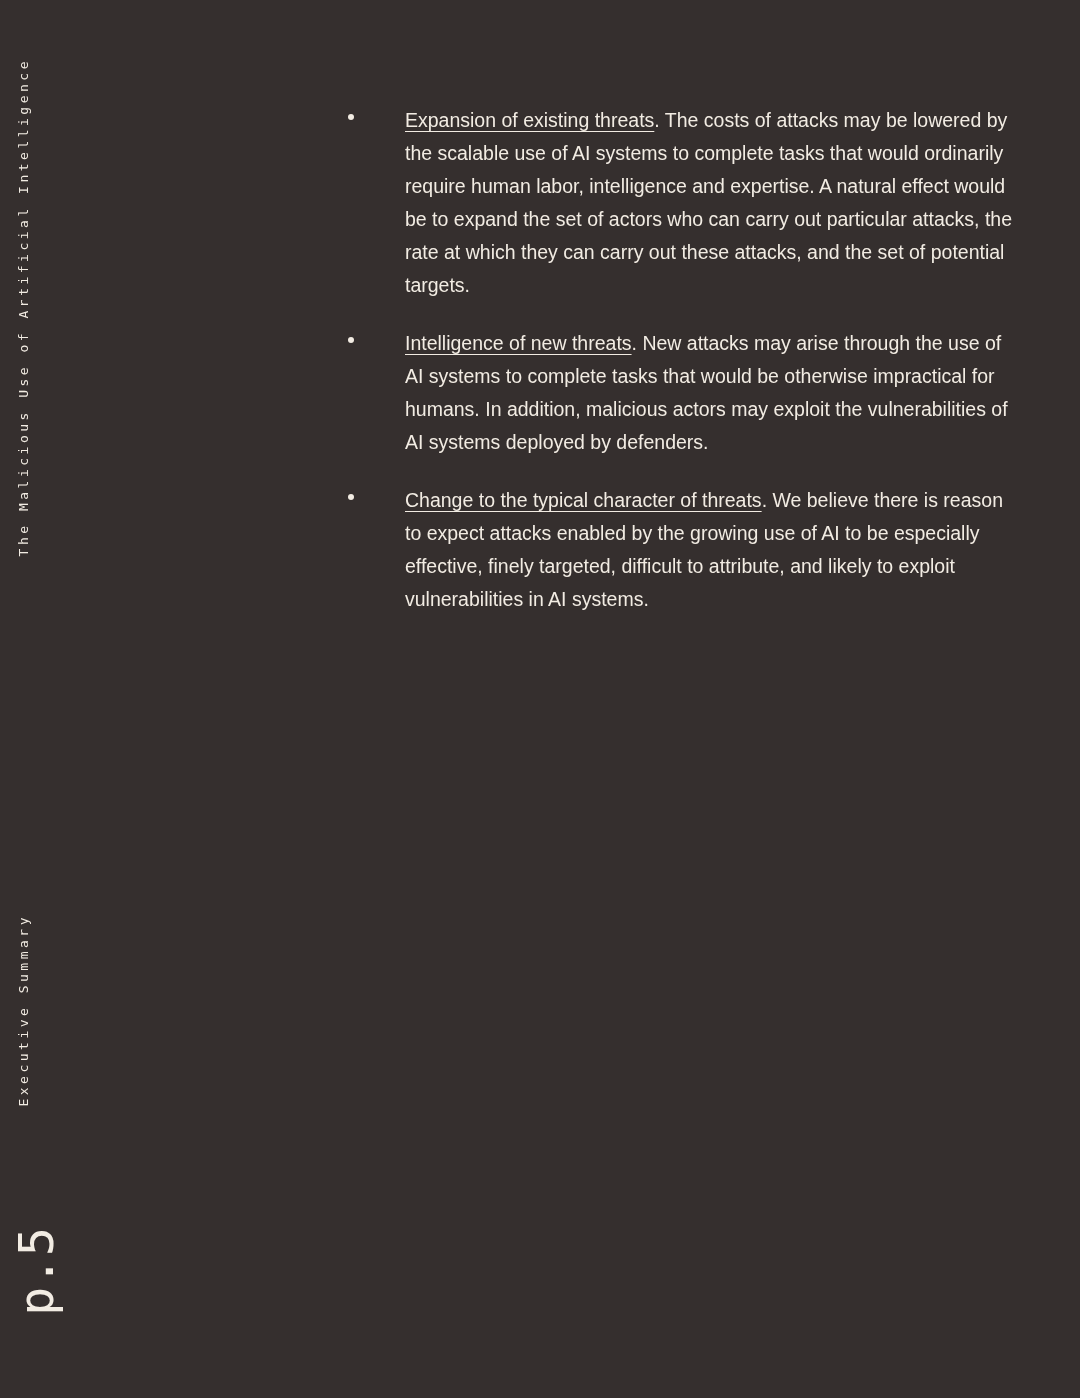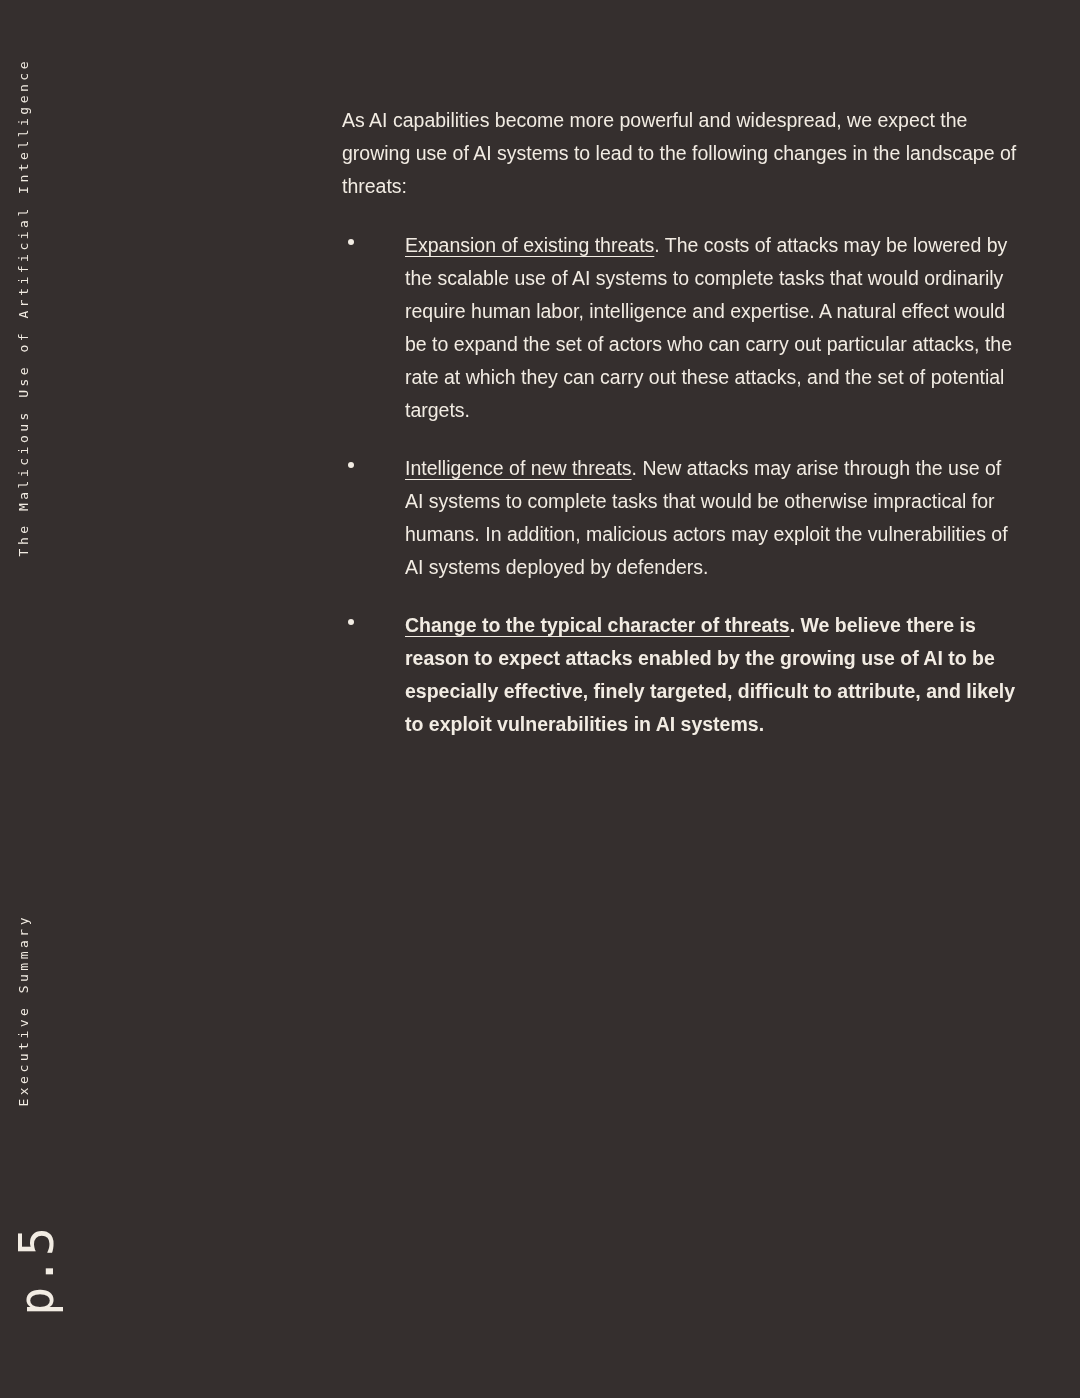--- a/index.html
+++ b/index.html
@@ -70,21 +70,21 @@
     margin:0;
     padding:0;
   }
   ul.threats li{
     position:relative;
     padding-left:63px;
     margin:0 0 25px 0;
     font-size:19.5px;
     line-height:33px;
   }
-  ul.threats li:last-child{margin-bottom:0;font-weight:bold;}
+  ul.threats li:last-child{margin-bottom:0;}
   ul.threats li .bullet-dot{
     position:absolute;
     left:6px;
     top:10px;
     width:6px;
     height:6px;
     border-radius:50%;
     background:var(--ink);
   }
   .lead{
@@ -98,21 +98,20 @@
 
 <div class="page">
 
   <aside>
     <div class="vtext v-title">The Malicious Use of Artificial Intelligence</div>
     <div class="vtext v-section">Executive Summary</div>
     <div class="vtext v-page">p.5</div>
   </aside>
 
   <main class="content">
-    <p class="intro">As AI capabilities become more powerful and widespread, we expect the growing use of AI systems to lead to the following changes in the landscape of threats:</p>
 
     <ul class="threats">
       <li>
         <span class="bullet-dot"></span>
         <span class="lead">Expansion of existing threats</span><span>. The costs of attacks may be lowered by the scalable use of AI systems to complete tasks that would ordinarily require human labor, intelligence and expertise. A natural effect would be to expand the set of actors who can carry out particular attacks, the rate at which they can carry out these attacks, and the set of potential targets.</span>
       </li>
       <li>
         <span class="bullet-dot"></span>
         <span class="lead">Intelligence of new threats</span><span>. New attacks may arise through the use of AI systems to complete tasks that would be otherwise impractical for humans. In addition, malicious actors may exploit the vulnerabilities of AI systems deployed by defenders.</span>
       </li>

